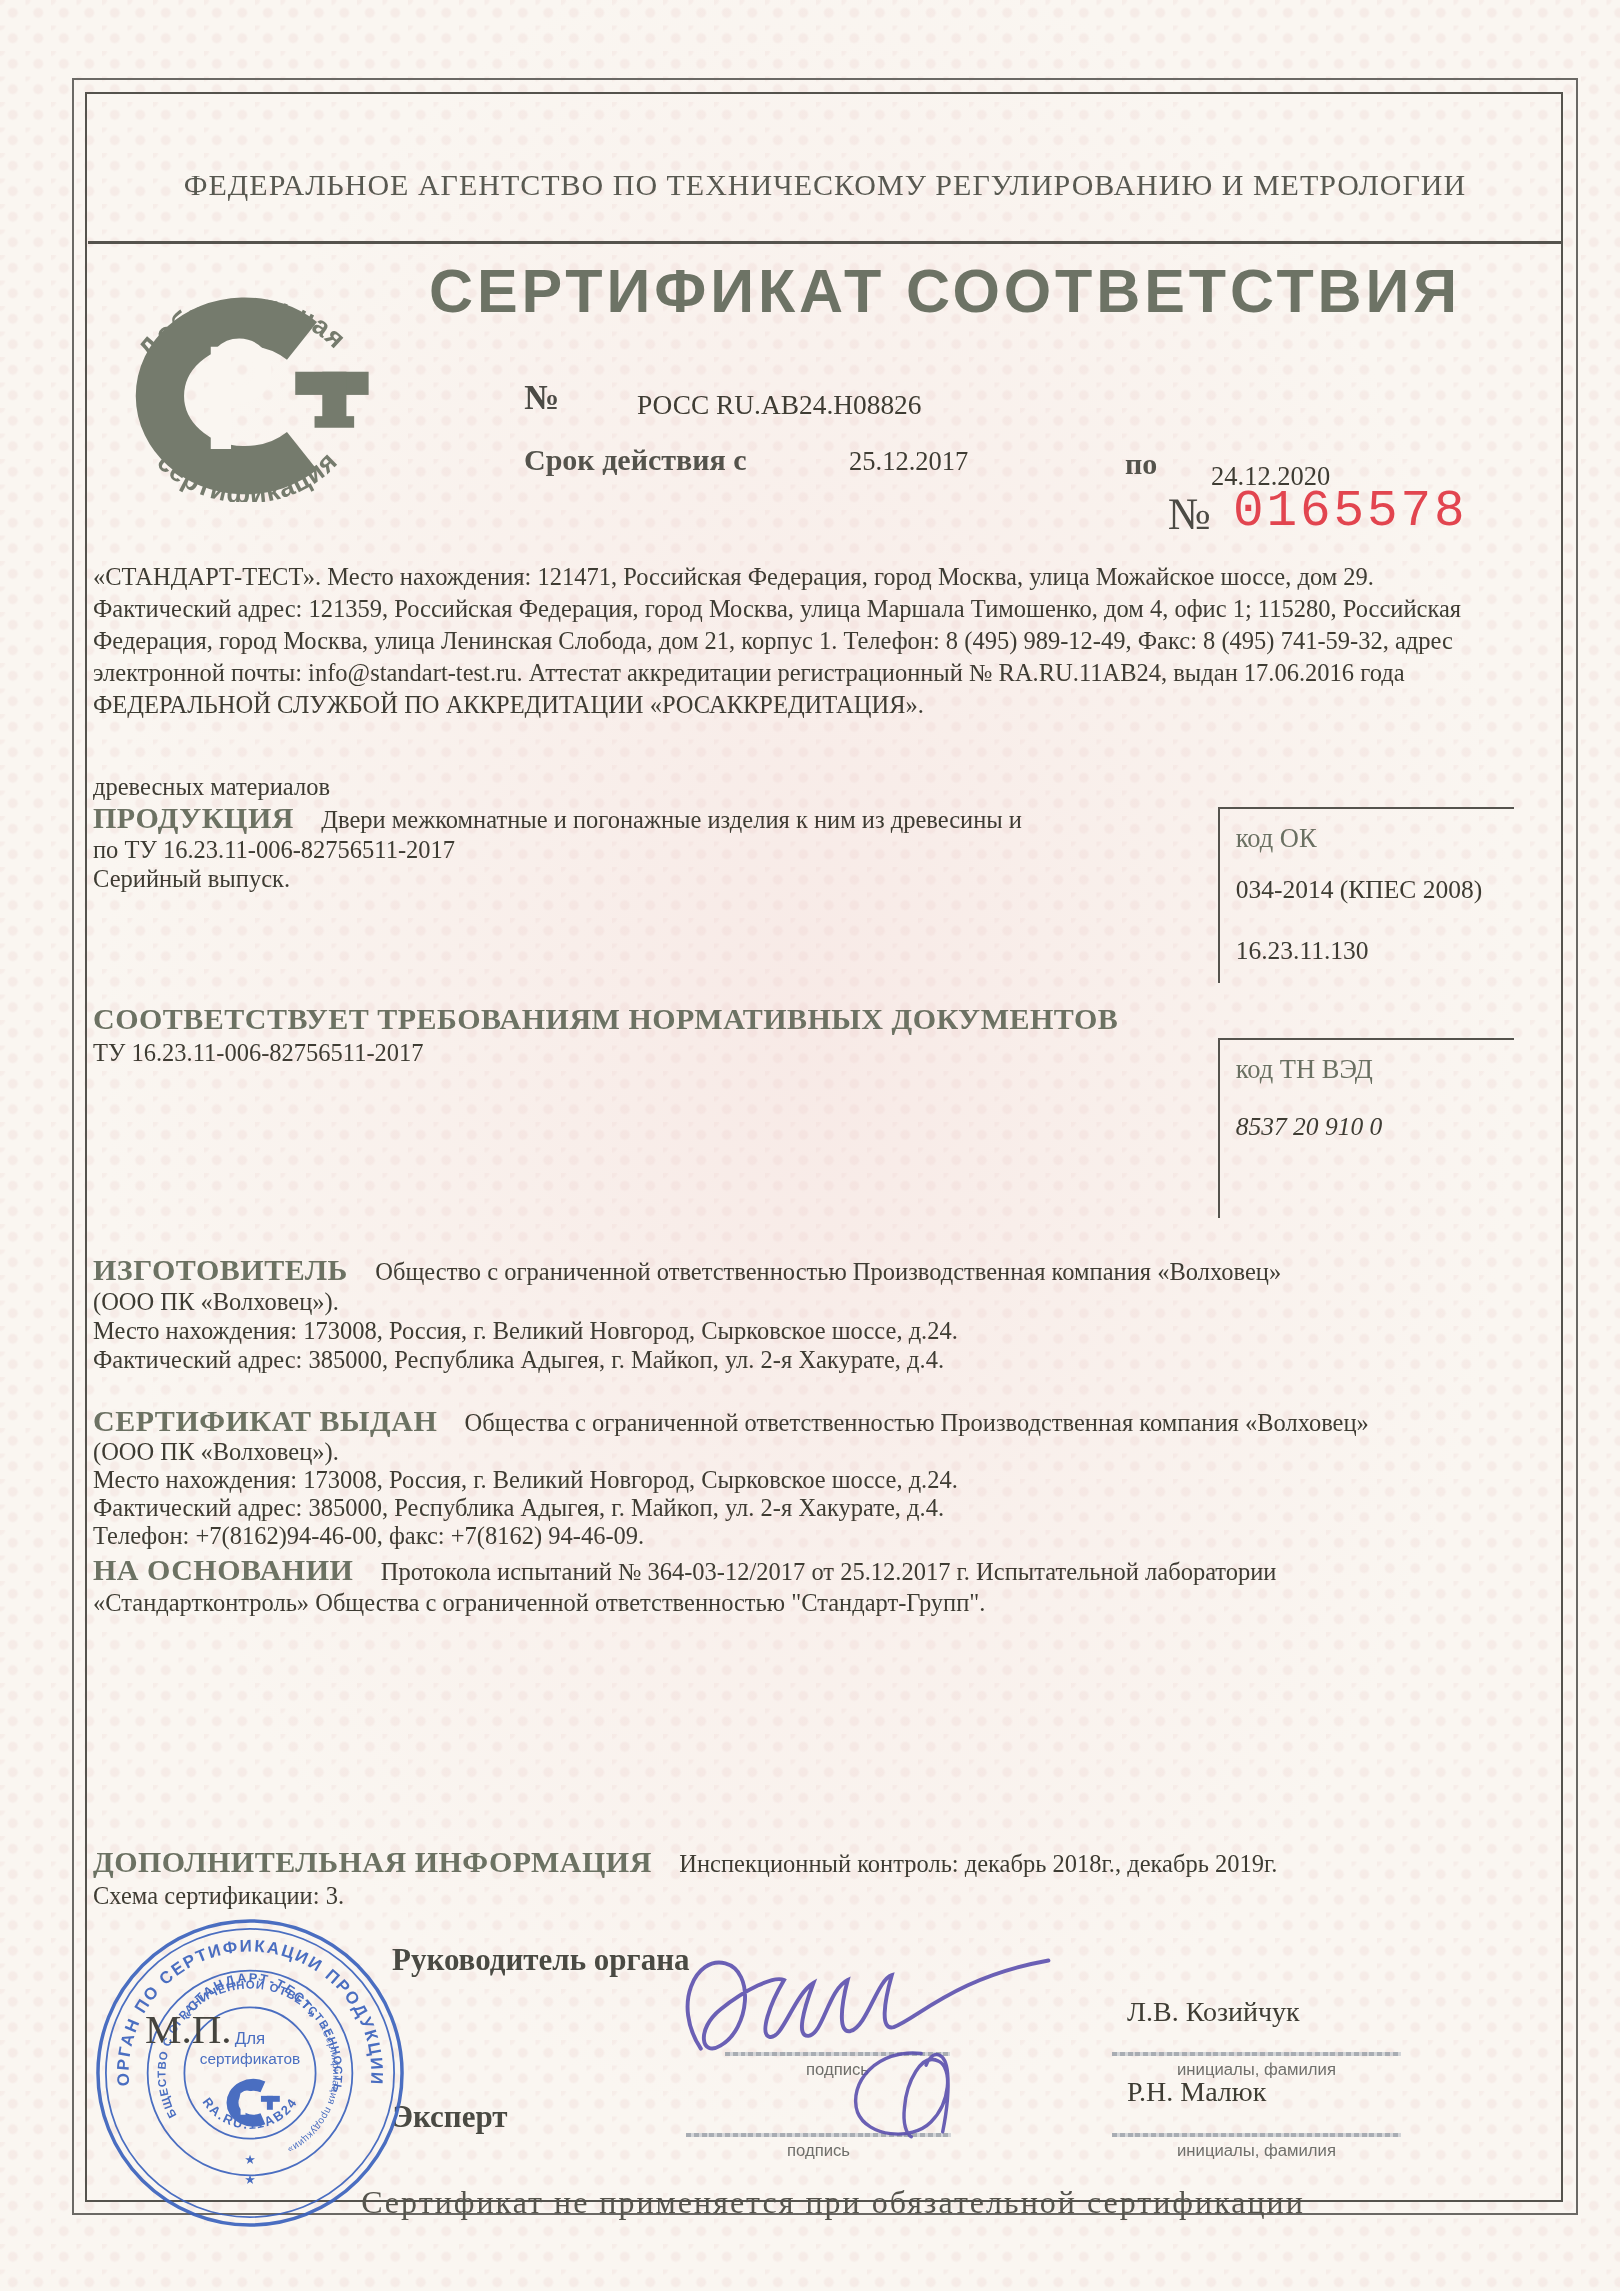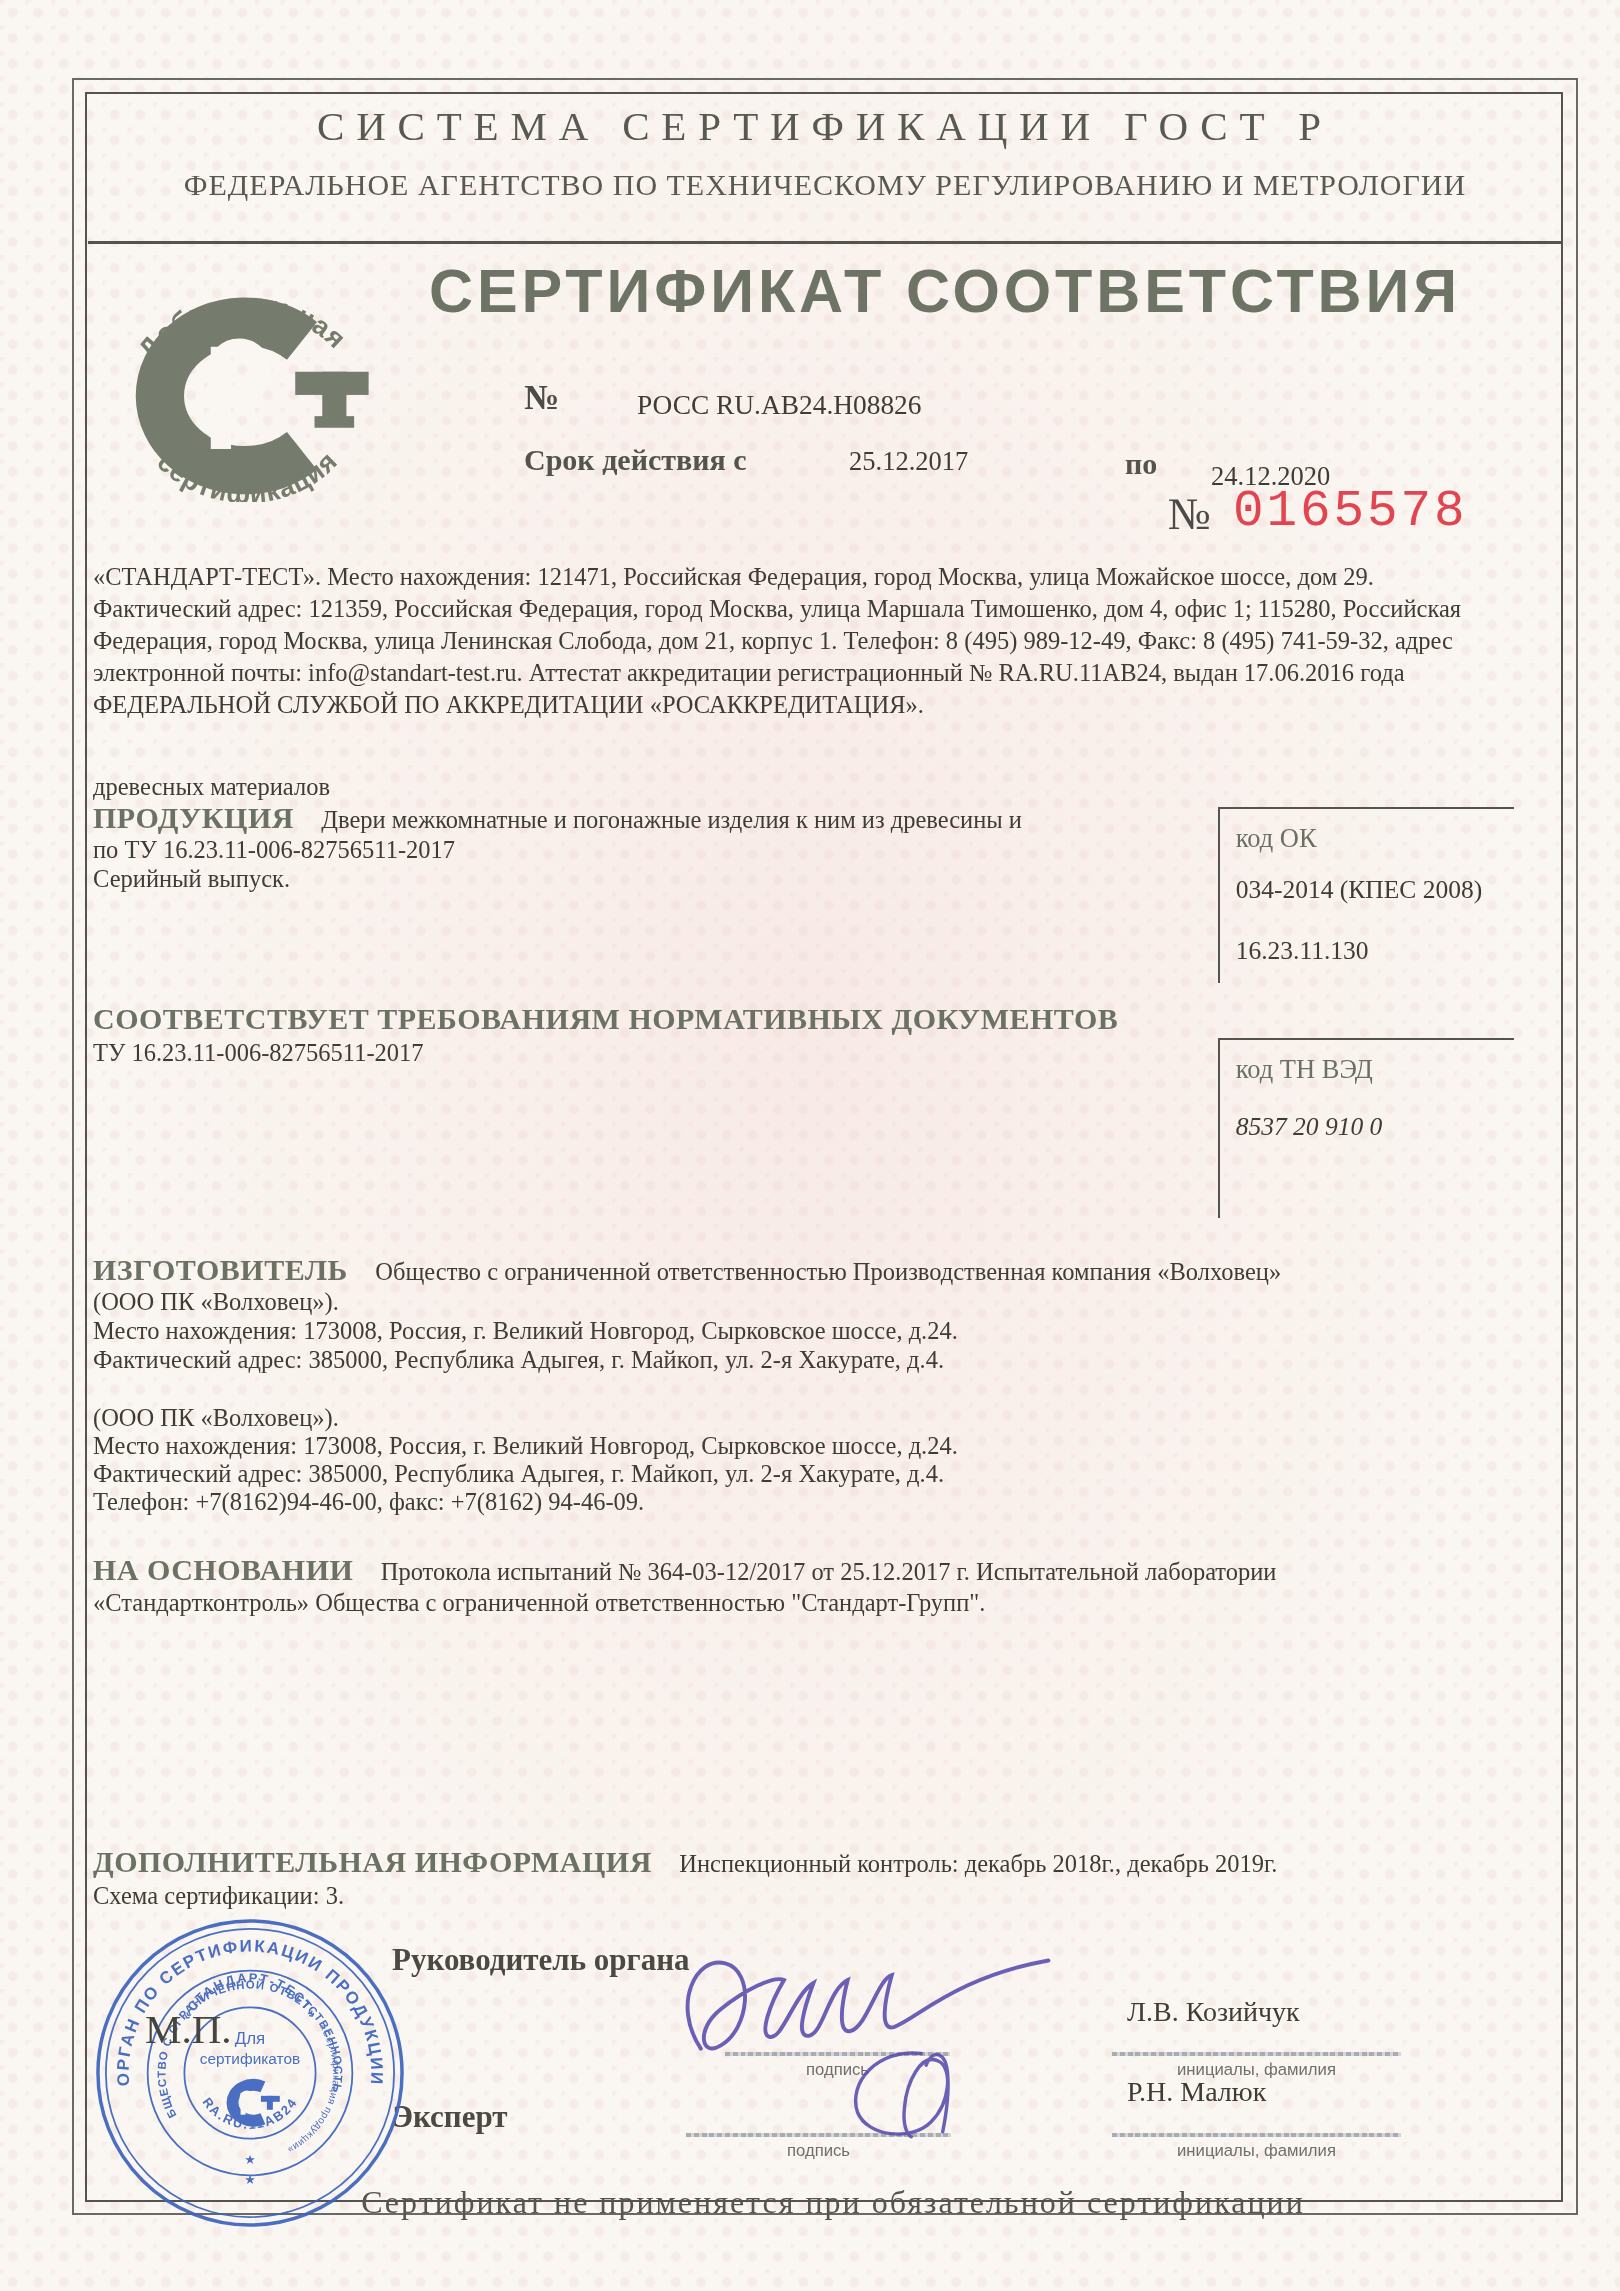--- a/index.html
+++ b/index.html
@@ -84,21 +84,20 @@
 </style>
 </head>
 <body>
 
 <div class="sheet">
 
   <div class="abs frame-outer"></div>
   <div class="abs frame-inner"></div>
   <div class="abs hrule"></div>
 
-  <div class="abs h1">СИСТЕМА СЕРТИФИКАЦИИ ГОСТ Р</div>
   <div class="abs title">СЕРТИФИКАТ СООТВЕТСТВИЯ</div>
   <div class="abs h2">ФЕДЕРАЛЬНОЕ АГЕНТСТВО ПО ТЕХНИЧЕСКОМУ РЕГУЛИРОВАНИЮ И МЕТРОЛОГИИ</div>
 
   <svg class="abs rst-logo" viewBox="0 0 290 250">
     <defs>
       <path id="rstTop" d="M 28 152 A 120 112 0 0 1 262 138" fill="none"></path>
       <path id="rstBot" d="M 30 176 A 120 106 0 0 0 262 174" fill="none"></path>
     </defs>
     <text font-family="Liberation Sans, sans-serif" font-size="28" font-weight="700" fill="#757b6d" letter-spacing="1">
       <textPath href="#rstTop" startOffset="50%" text-anchor="middle">Добровольная</textPath>
@@ -157,20 +156,21 @@
   </div>
 
   <div class="abs sec sec-manufacturer">
     <div class="bline"><span class="shead">ИЗГОТОВИТЕЛЬ</span><span class="inline-gap">Общество с ограниченной ответственностью Производственная компания «Волховец»</span></div>
     <div class="bline">(ООО ПК «Волховец»).</div>
     <div class="bline">Место нахождения: 173008, Россия, г. Великий Новгород, Сырковское шоссе, д.24.</div>
     <div class="bline">Фактический адрес: 385000, Республика Адыгея, г. Майкоп, ул. 2-я Хакурате, д.4.</div>
   </div>
 
   <div class="abs sec sec-issued">
+    <div class="bline"><span class="shead">СЕРТИФИКАТ ВЫДАН</span><span class="inline-gap">Общества с ограниченной ответственностью Производственная компания «Волховец»</span></div>
     <div class="bline">(ООО ПК «Волховец»).</div>
     <div class="bline">Место нахождения: 173008, Россия, г. Великий Новгород, Сырковское шоссе, д.24.</div>
     <div class="bline">Фактический адрес: 385000, Республика Адыгея, г. Майкоп, ул. 2-я Хакурате, д.4.</div>
     <div class="bline">Телефон: +7(8162)94-46-00, факс: +7(8162) 94-46-09.</div>
   </div>
 
   <div class="abs sec sec-basis">
     <div class="bline"><span class="shead">НА ОСНОВАНИИ</span><span class="inline-gap">Протокола испытаний № 364-03-12/2017 от 25.12.2017 г. Испытательной лаборатории</span></div>
     <div class="bline">«Стандартконтроль» Общества с ограниченной ответственностью "Стандарт-Групп".</div>
   </div>

